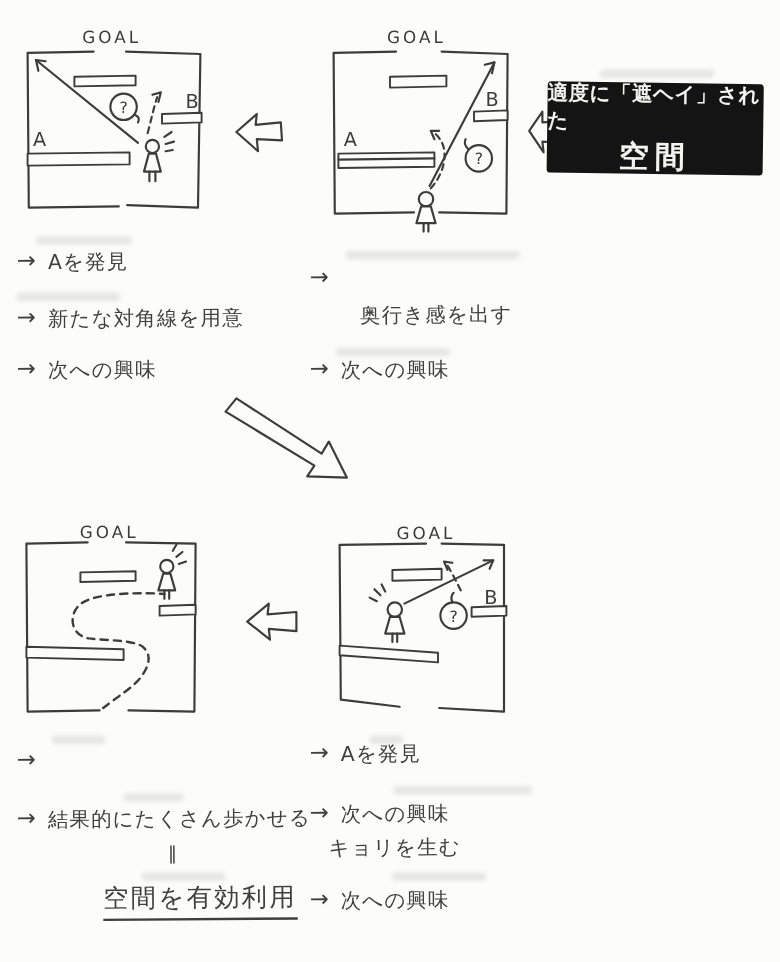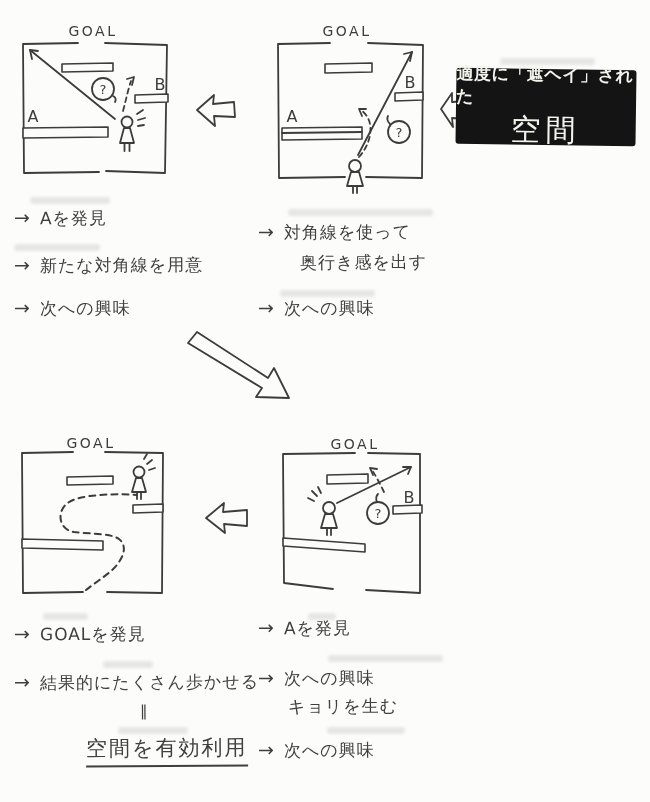--- a/index.html
+++ b/index.html
@@ -19,21 +19,21 @@
   .q-t{font-size:13px;}
   .note{position:absolute;display:flex;align-items:flex-start;color:#3f3f3f;
         font-size:17px;letter-spacing:1px;white-space:nowrap;transform:rotate(-0.4deg);}
   .note .ar{margin-right:9px;font-size:19px;line-height:1.1;}
   .note.big{font-size:21px;letter-spacing:2px;}
   .note.u{border-bottom:2px solid #3f3f3f;padding-bottom:3px;}
   .callout{position:absolute;left:456px;top:69px;width:180px;height:76px;background:#141414;
         color:#f4f4ee;transform:rotate(0.8deg);display:flex;flex-direction:column;
         align-items:center;justify-content:center;border-radius:3px;}
   .callout .c1{font-size:17px;letter-spacing:0.5px;font-weight:bold;}
-  .callout .c2{font-size:30px;letter-spacing:5px;font-weight:normal;margin-top:1px;}
+  .callout .c2{font-size:25px;letter-spacing:5px;font-weight:bold;margin-top:1px;}
   .smudge{position:absolute;height:7px;background:#c2c2c0;opacity:.38;filter:blur(1.6px);
         border-radius:3px;}
 </style>
 </head>
 <body>
 
 <div class="page">
 
   <div class="smudge" style="left:30px;top:197px;width:80px;"></div>
   <div class="smudge" style="left:14px;top:244px;width:86px;"></div>
@@ -157,54 +157,52 @@
     <span class="ar">→</span>
     <span>新たな対角線を用意</span>
   </div>
   <div class="note" style="left:14px;top:297px;">
     <span class="ar">→</span>
     <span>次への興味</span>
   </div>
 
   <div class="note" style="left:258px;top:221px;">
     <span class="ar">→</span>
-    <span>対角線を使って</span>
   </div>
   <div class="note" style="left:300px;top:251px;">
     <span>奥行き感を出す</span>
   </div>
   <div class="note" style="left:258px;top:297px;">
     <span class="ar">→</span>
     <span>次への興味</span>
   </div>
 
   <div class="note" style="left:14px;top:623px;">
     <span class="ar">→</span>
-    <span>GOALを発見</span>
   </div>
   <div class="note" style="left:14px;top:671px;">
     <span class="ar">→</span>
     <span>結果的にたくさん歩かせる</span>
   </div>
   <div class="note" style="left:140px;top:702px;font-size:15px;">
     <span>‖</span>
   </div>
   <div class="note big u" style="left:86px;top:734px;">
     <span>空間を有効利用</span>
   </div>
 
   <div class="note" style="left:258px;top:617px;">
     <span class="ar">→</span>
     <span>Aを発見</span>
   </div>
   <div class="note" style="left:258px;top:667px;">
     <span class="ar">→</span>
     <span>次への興味</span>
   </div>
-  <div class="note" style="left:288px;top:695px;">
+  <div class="note" style="left:274px;top:695px;">
     <span>キョリを生む</span>
   </div>
   <div class="note" style="left:258px;top:739px;">
     <span class="ar">→</span>
     <span>次への興味</span>
   </div>
 
 </div>
 
 </body></html>

